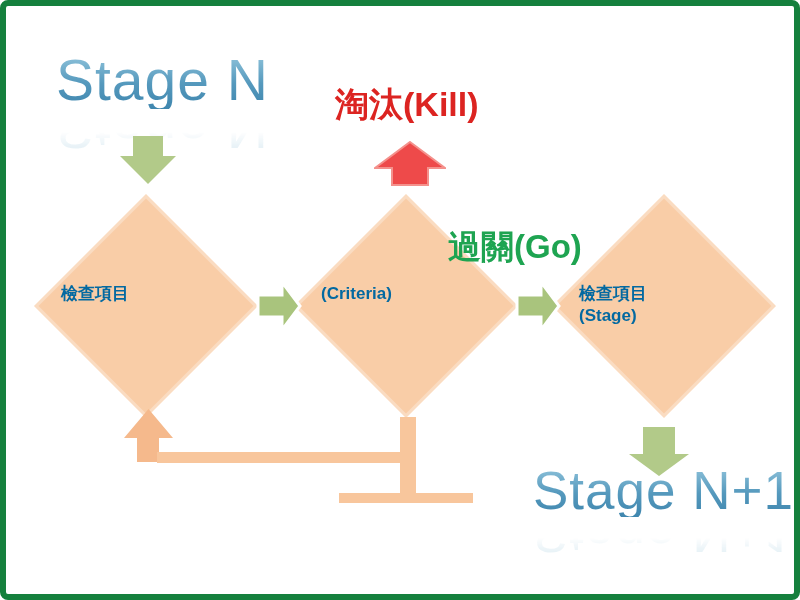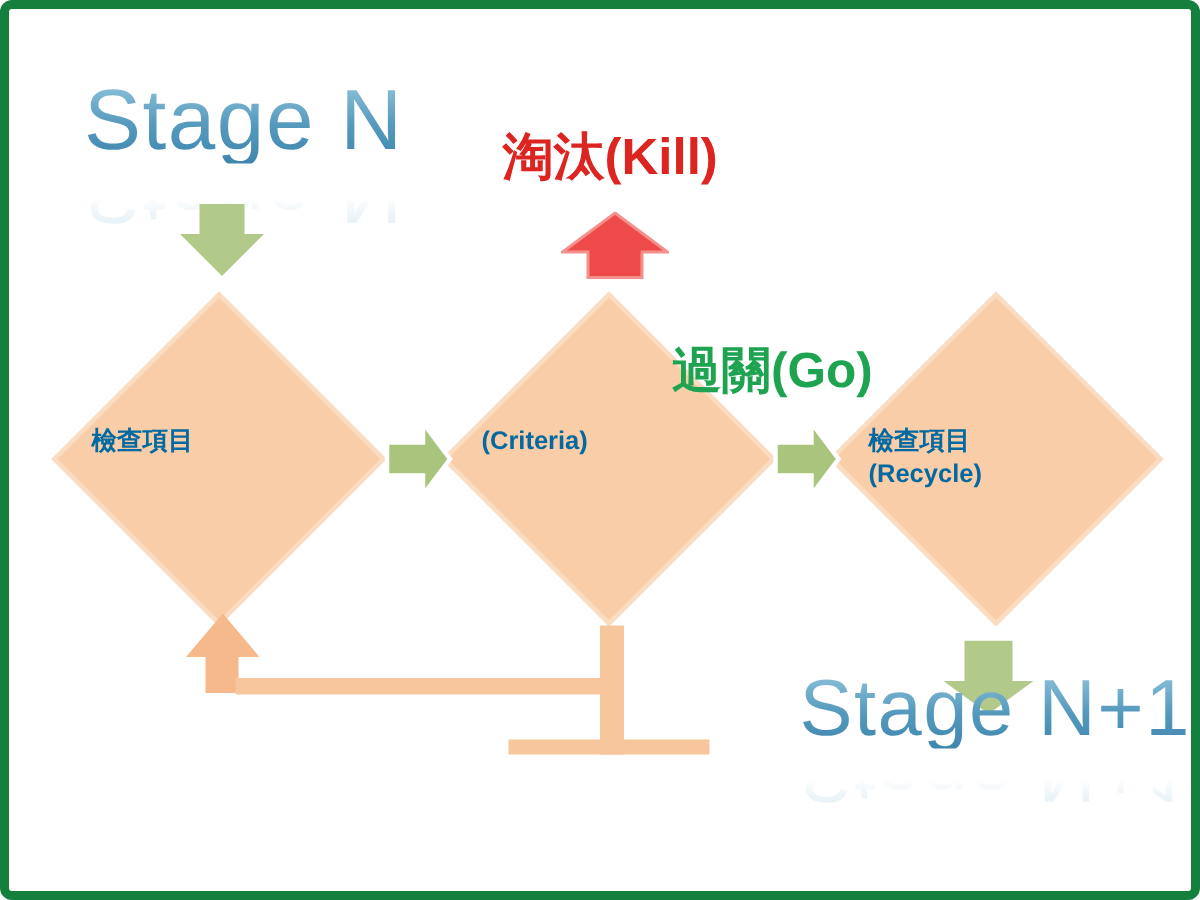--- a/index.html
+++ b/index.html
@@ -20,21 +20,21 @@
   .stage-reflect {
     display:block; line-height:1.0; letter-spacing:1px;
     background:linear-gradient(180deg,#8ec2da 5%,#5599bd 55%,#3f86ae 100%);
     -webkit-background-clip:text; background-clip:text; color:transparent;
     transform:scaleY(-1); opacity:.38; margin-top:-10px;
     -webkit-mask-image:linear-gradient(to bottom,rgba(0,0,0,.75) 0%,transparent 42%);
     mask-image:linear-gradient(to bottom,rgba(0,0,0,.75) 0%,transparent 42%);
   }
   #stage-n { left:50px; top:46px; }
   #stage-n .stage-text, #stage-n .stage-reflect { font-size:57px; }
-  #stage-n1 { left:527px; top:440px; }
+  #stage-n1 { left:527px; top:458px; }
   #stage-n1 .stage-text, #stage-n1 .stage-reflect { font-size:53px; }
 
   
   .diamond {
     position:absolute; width:158px; height:158px;
     background:#f9cda7; border:3px solid #fadcc2;
     transform:rotate(45deg);
   }
   #diamond-1 { left:61px;  top:221px; }
   #diamond-2 { left:321px; top:221px; }
@@ -86,21 +86,21 @@
   <div class="diamond" id="diamond-3"></div>
 
   <div class="diamond-label" id="label-1">
     <div>檢查項目</div>
   </div>
   <div class="diamond-label" id="label-2">
     <div>(Criteria)</div>
   </div>
   <div class="diamond-label" id="label-3">
     <div>檢查項目</div>
-    <div>(Recycle)</div>
+    <div>(Stage)</div>
   </div>
 
   <svg class="shape" style="left:250px;top:274px;" width="46" height="52" viewBox="0 0 46 52">
     <polygon class="green-right" points="2,15 26,15 26,2 44,26 26,50 26,37 2,37"></polygon>
   </svg>
   <svg class="shape" style="left:509px;top:274px;" width="46" height="52" viewBox="0 0 46 52">
     <polygon class="green-right" points="2,15 26,15 26,2 44,26 26,50 26,37 2,37"></polygon>
   </svg>
 
   <div class="cap" id="go-label">過關(Go)</div>

